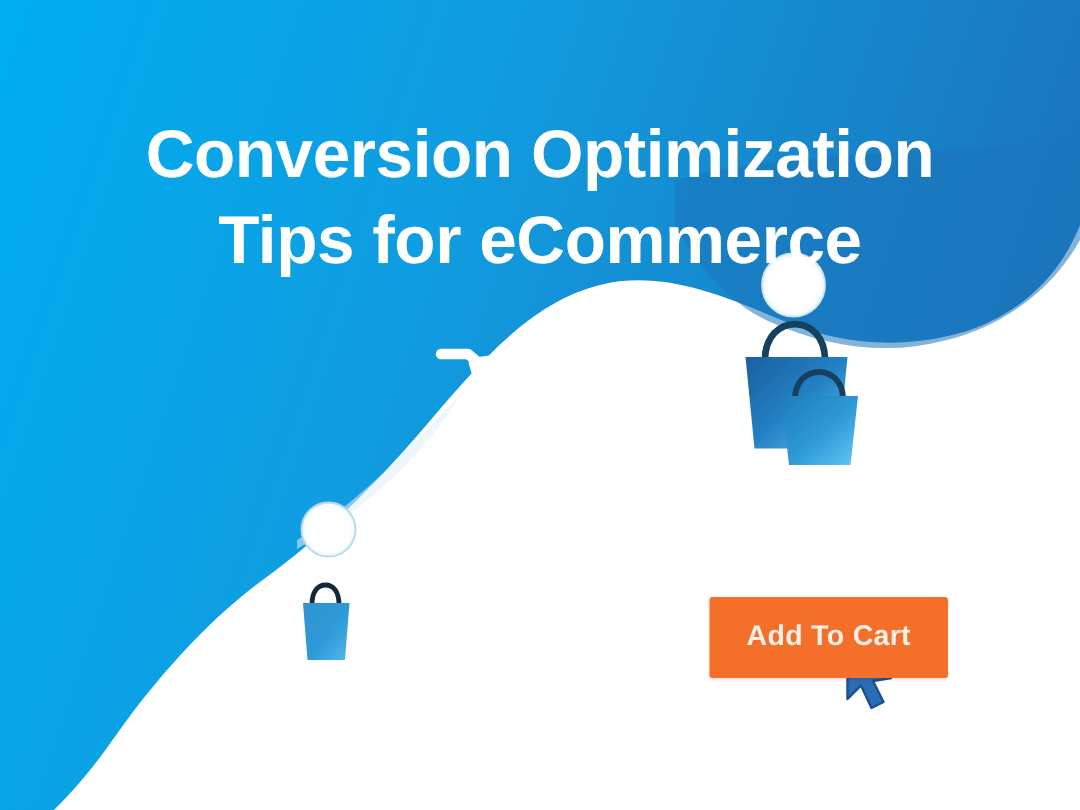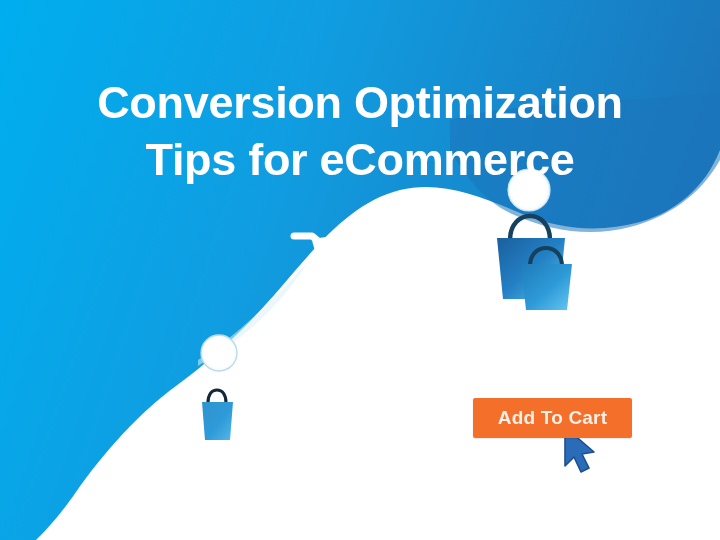--- a/index.html
+++ b/index.html
@@ -37,21 +37,21 @@
     line-height: 57px;
     letter-spacing: -0.3px;
     white-space: pre-line;
     z-index: 6;
   }
   #cta-button {
     position: absolute;
     left: 473px;
     top: 398px;
     width: 159px;
-    height: 40px;
+    height: 54px;
     background: #f4702a;
     border: 0;
     border-radius: 2px;
     color: #f6f0e8;
     font-family: "Liberation Sans", sans-serif;
     font-weight: bold;
     font-size: 19px;
     letter-spacing: 0.2px;
     cursor: pointer;
     z-index: 8;

